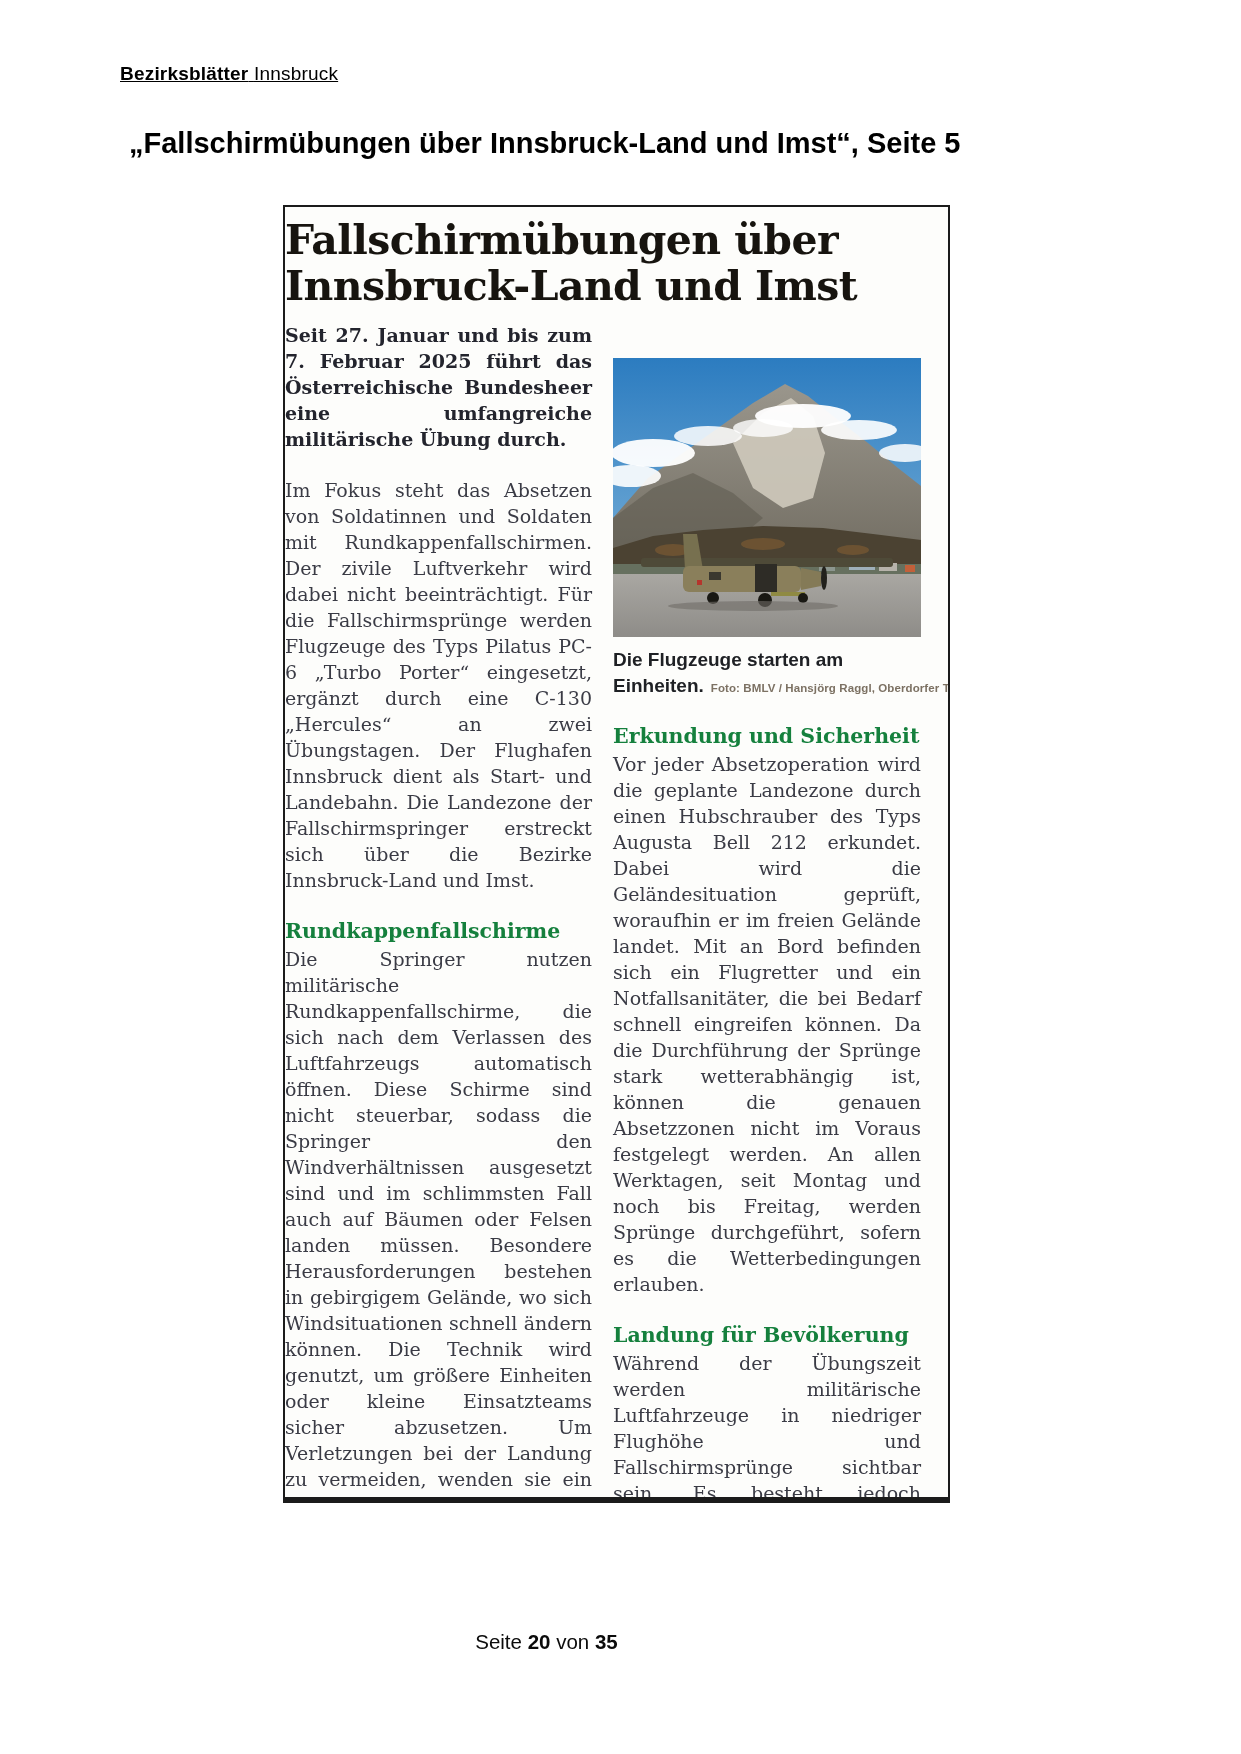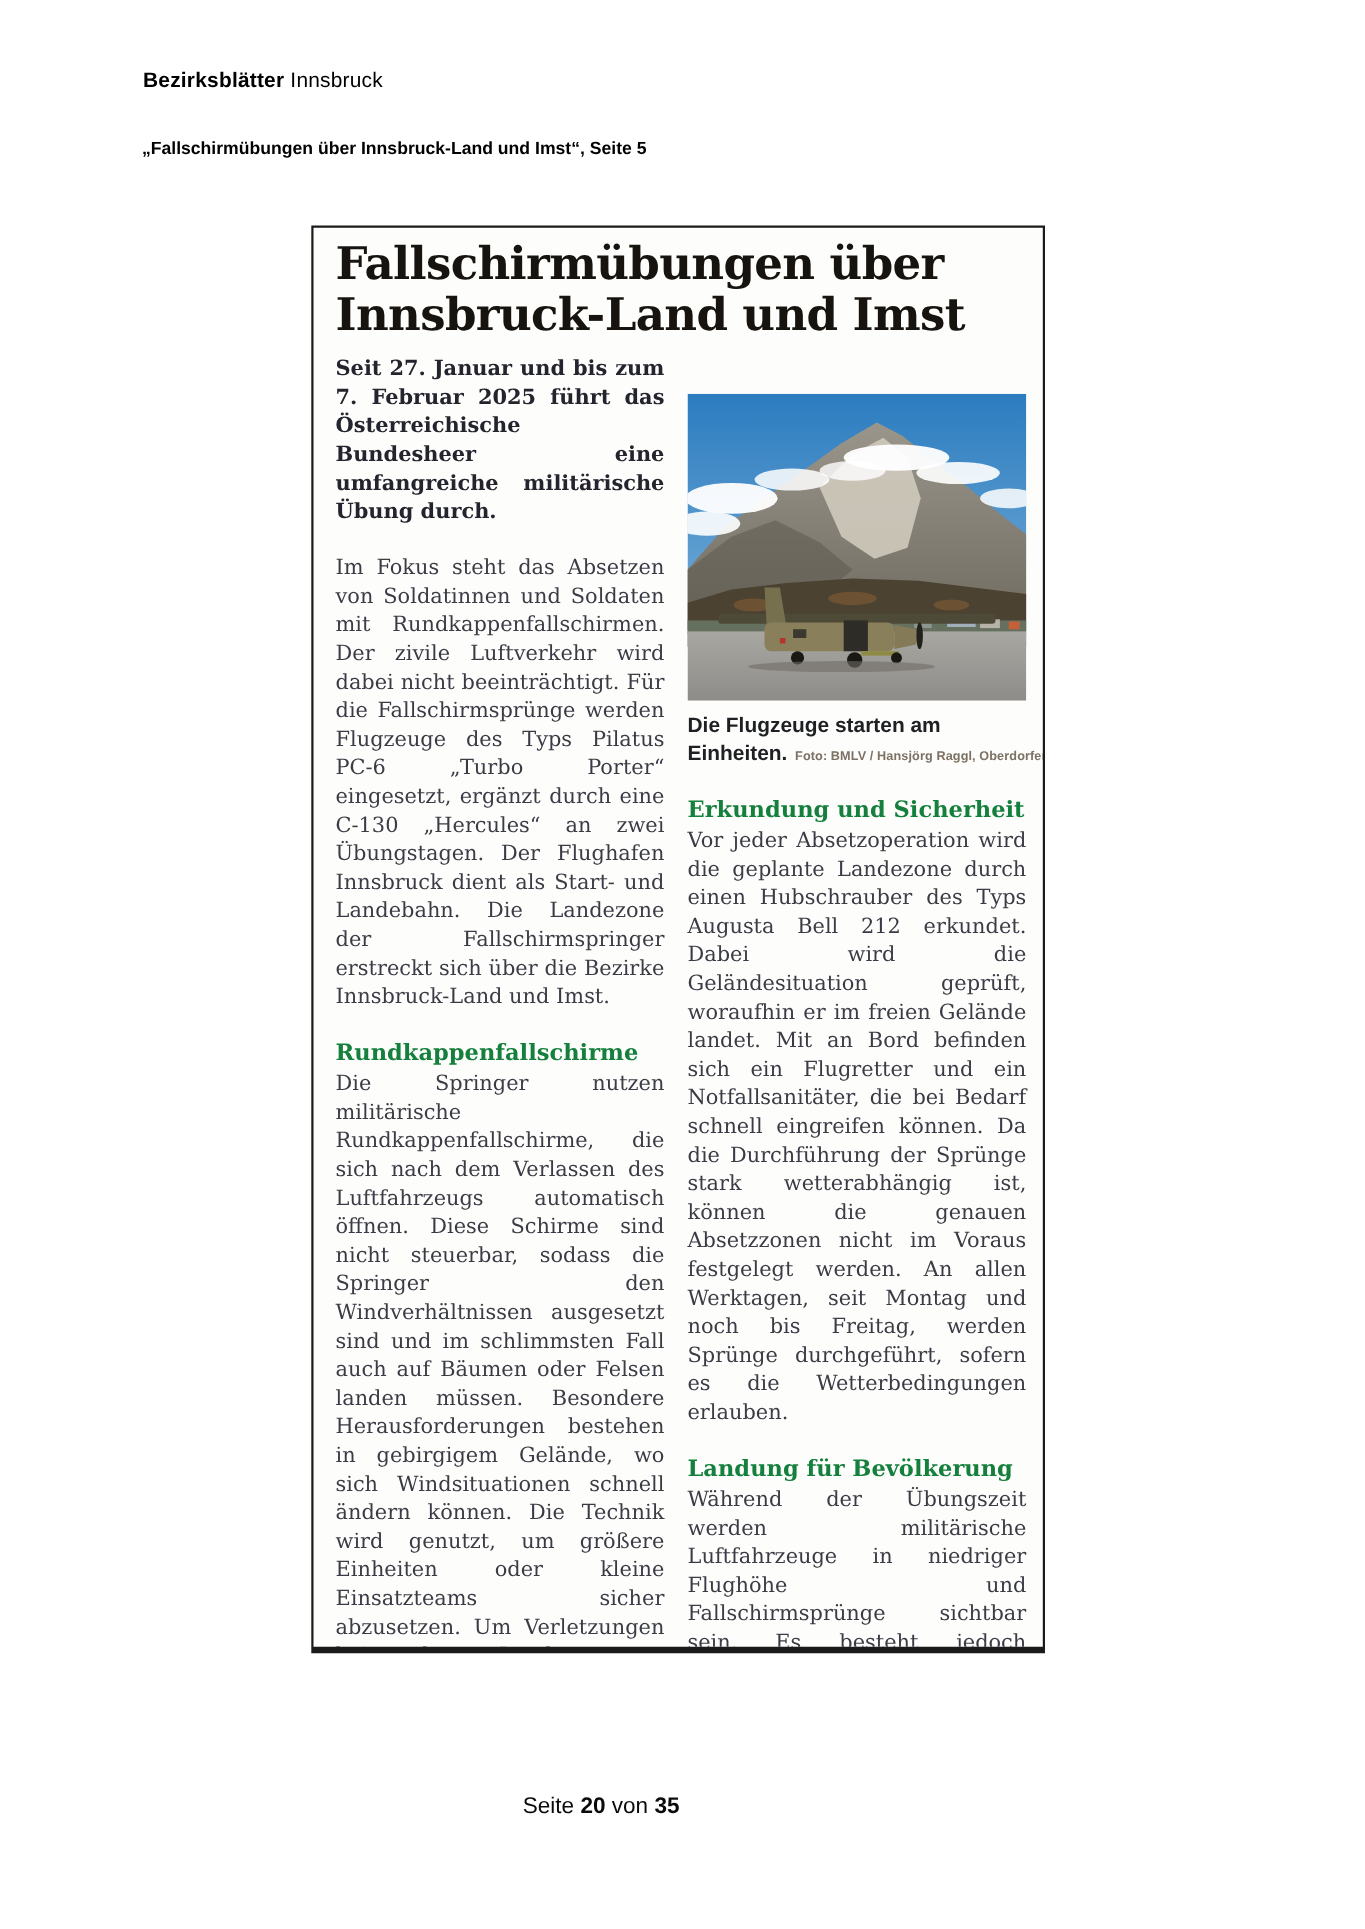--- a/index.html
+++ b/index.html
@@ -4,34 +4,34 @@
 <style>
   html, body { margin:0; padding:0; }
   body {
     width:1241px; height:1754px;
     background:#ffffff;
     position:relative;
     font-family:"Liberation Sans", sans-serif;
     overflow:hidden;
   }
   .masthead {
-    position:absolute; left:130px; top:63px;
-    font-size:19px; color:#000; letter-spacing:0.2px;
+    position:absolute; left:120px; top:63px;
+    font-size:19px; color:#000; letter-spacing:0.2px;text-decoration:underline;
   }
   .masthead b { font-weight:bold; }
   .doc-title {
     position:absolute; left:129px; top:127px;
-    font-size:16px; font-weight:bold; color:#000;
+    font-size:29px; font-weight:bold; color:#000;
   }
   .clipping {
     position:absolute; left:283px; top:205px;
     width:667px; height:1298px; box-sizing:border-box;
     background:#fdfdfb;
     border:2px solid #1b1b1b; border-bottom-width:6px;
-    padding:6px 15px 0 20px;
+    padding:6px 15px 0 0;
     font-family:"DejaVu Serif", serif;
     color:#3a3b45;
     overflow:hidden;
   }
   .headline {
     font-size:41px; line-height:1.13; font-weight:bold;
     color:#17140f; letter-spacing:-0.6px;
     margin:4px 0 12px 0;
   }
   .cols { display:flex; gap:21px; }

